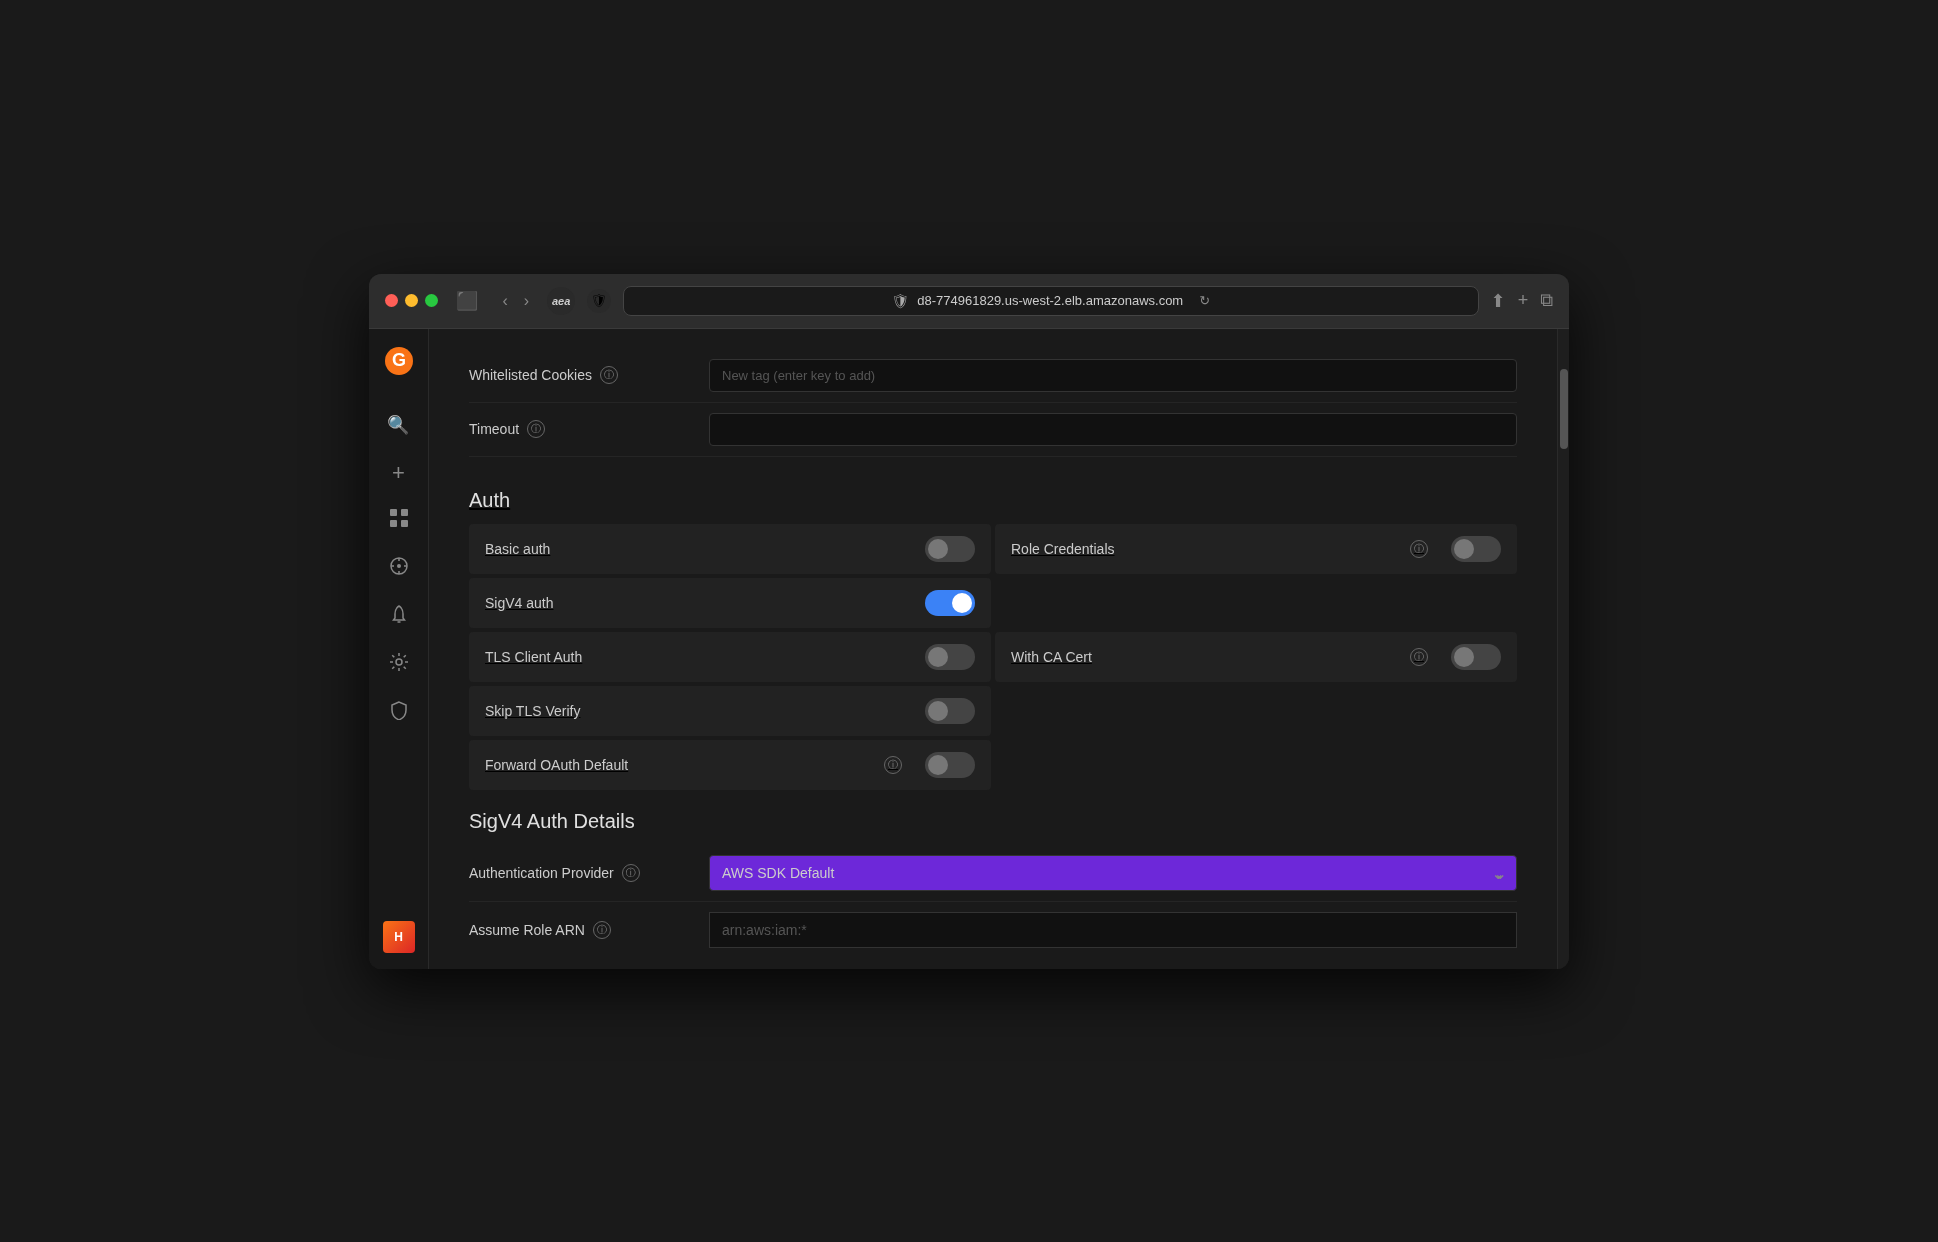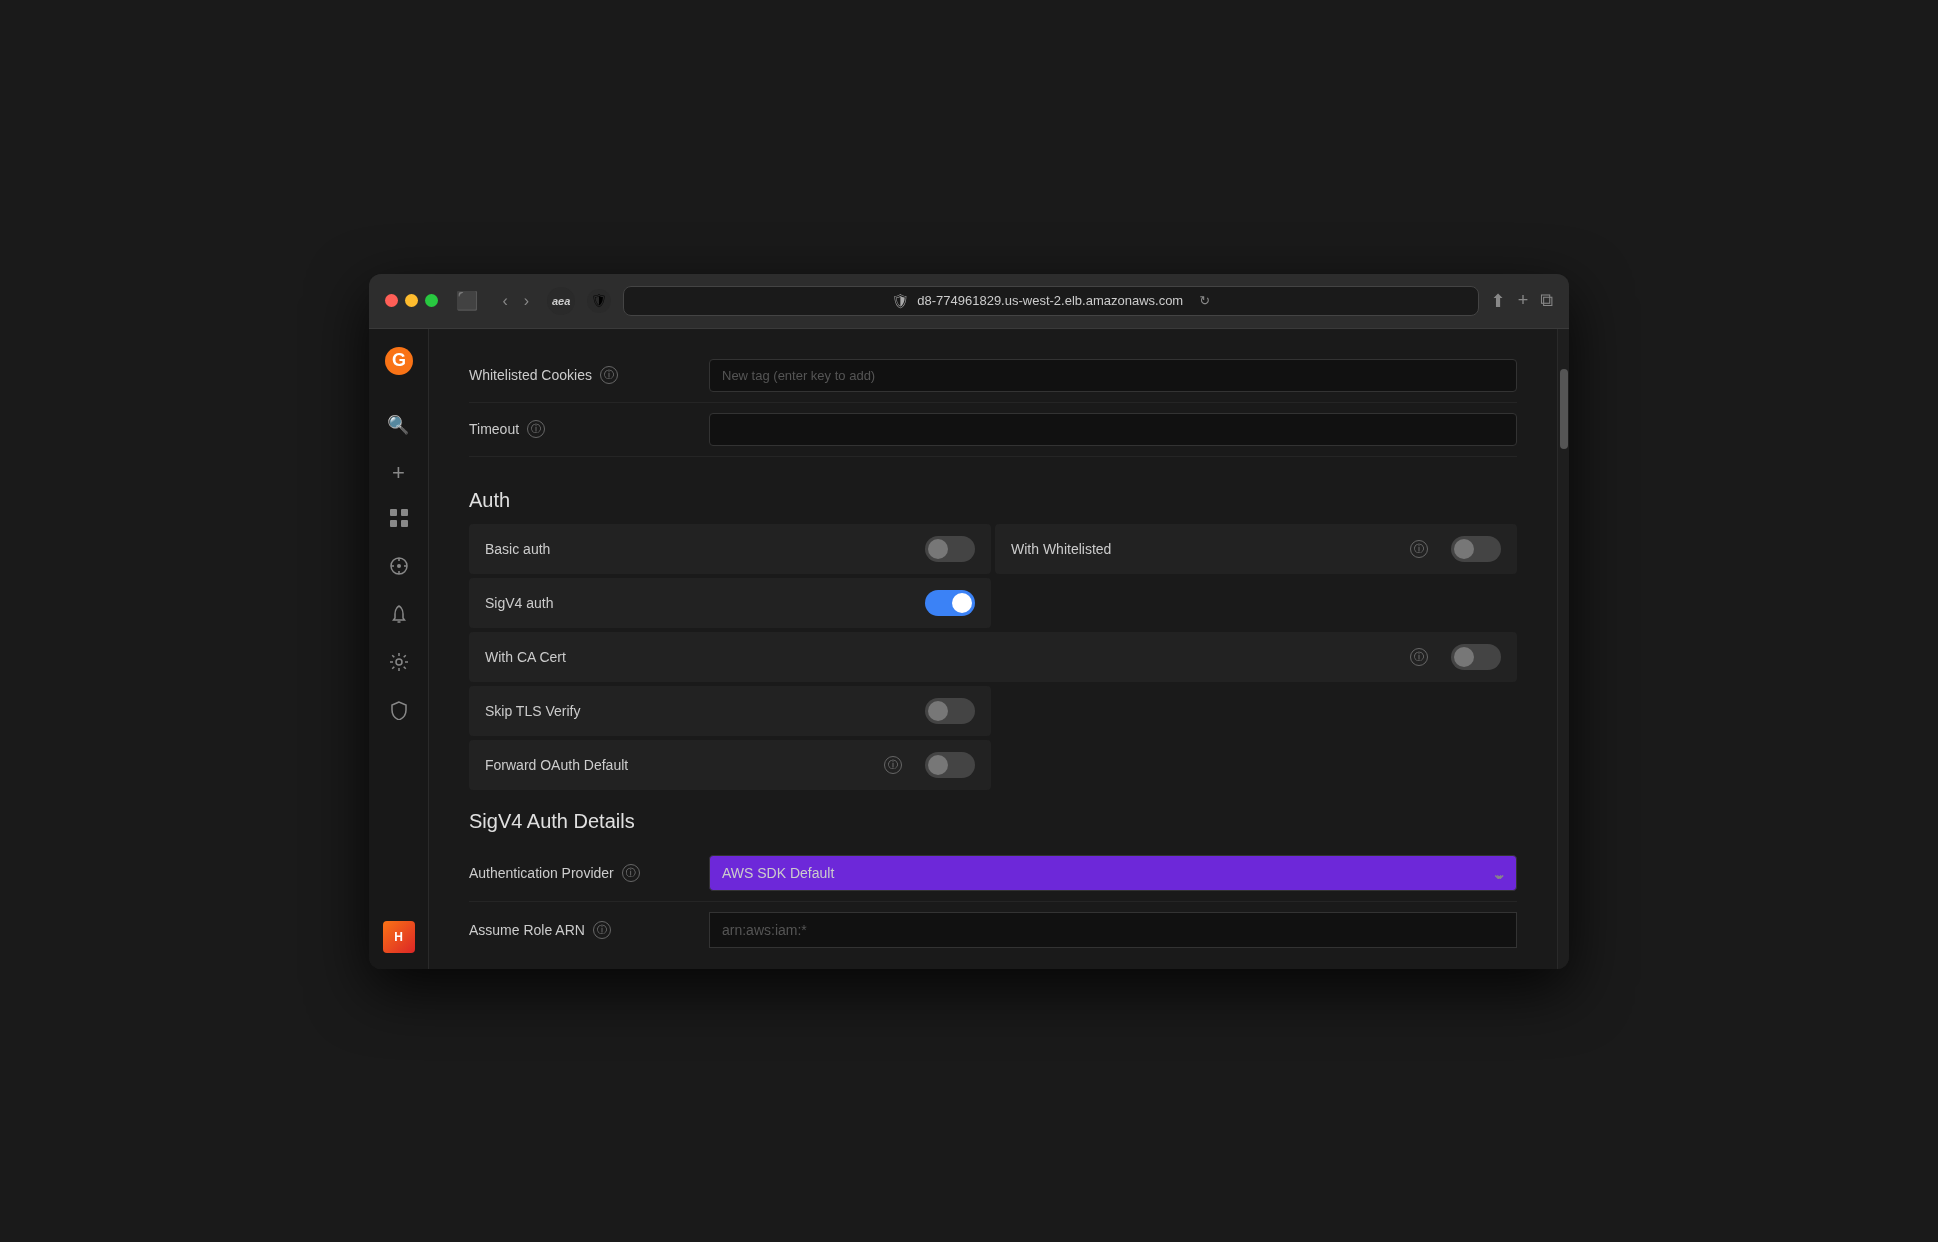--- a/index.html
+++ b/index.html
@@ -431,53 +431,60 @@
       </div>
 
       <div class="form-row">
         <div class="field-label">
           <span>Timeout</span>
           <div class="info-icon">ⓘ</div>
         </div>
         <input type="text" class="field-input" style="background: rgb(17, 17, 17); border: 1px solid rgb(51, 51, 51); border-radius: 4px; padding: 8px 12px; color: rgb(204, 204, 204); font-size: 13px; width: 380px;">
       </div>
 
-      <div style="margin-top: 32px;">
+      <div style="margin-top: 32px; text-decoration: underline;">
         <h2 class="section-title">Auth</h2>
 
         <div class="auth-double-row">
           <div class="auth-cell">
             <span class="auth-label">Basic auth</span>
             <label class="toggle">
               <input type="checkbox" style="">
               <span class="toggle-slider off"></span>
             </label>
           </div>
           <div class="auth-cell right">
-            <span class="auth-label">With Whitelisted</span>
+            <span class="auth-label">Role Credentials</span>
             <div class="info-icon">ⓘ</div>
             <label class="toggle">
               <input type="checkbox" style="">
               <span class="toggle-slider off"></span>
             </label>
           </div>
         </div>
 
         <div class="auth-double-row">
           <div class="auth-cell" style="flex: 0 0 calc(50% - 2px);">
             <span class="auth-label">SigV4 auth</span>
             <label class="toggle">
               <input type="checkbox" checked="" style="">
               <span class="toggle-slider"></span>
             </label>
           </div>
           <div style="flex:1;"></div>
         </div>
 
         <div class="auth-double-row">
+          <div class="auth-cell">
+            <span class="auth-label">TLS Client Auth</span>
+            <label class="toggle">
+              <input type="checkbox" style="">
+              <span class="toggle-slider off"></span>
+            </label>
+          </div>
           <div class="auth-cell right">
             <span class="auth-label">With CA Cert</span>
             <div class="info-icon">ⓘ</div>
             <label class="toggle">
               <input type="checkbox" style="">
               <span class="toggle-slider off"></span>
             </label>
           </div>
         </div>
 

